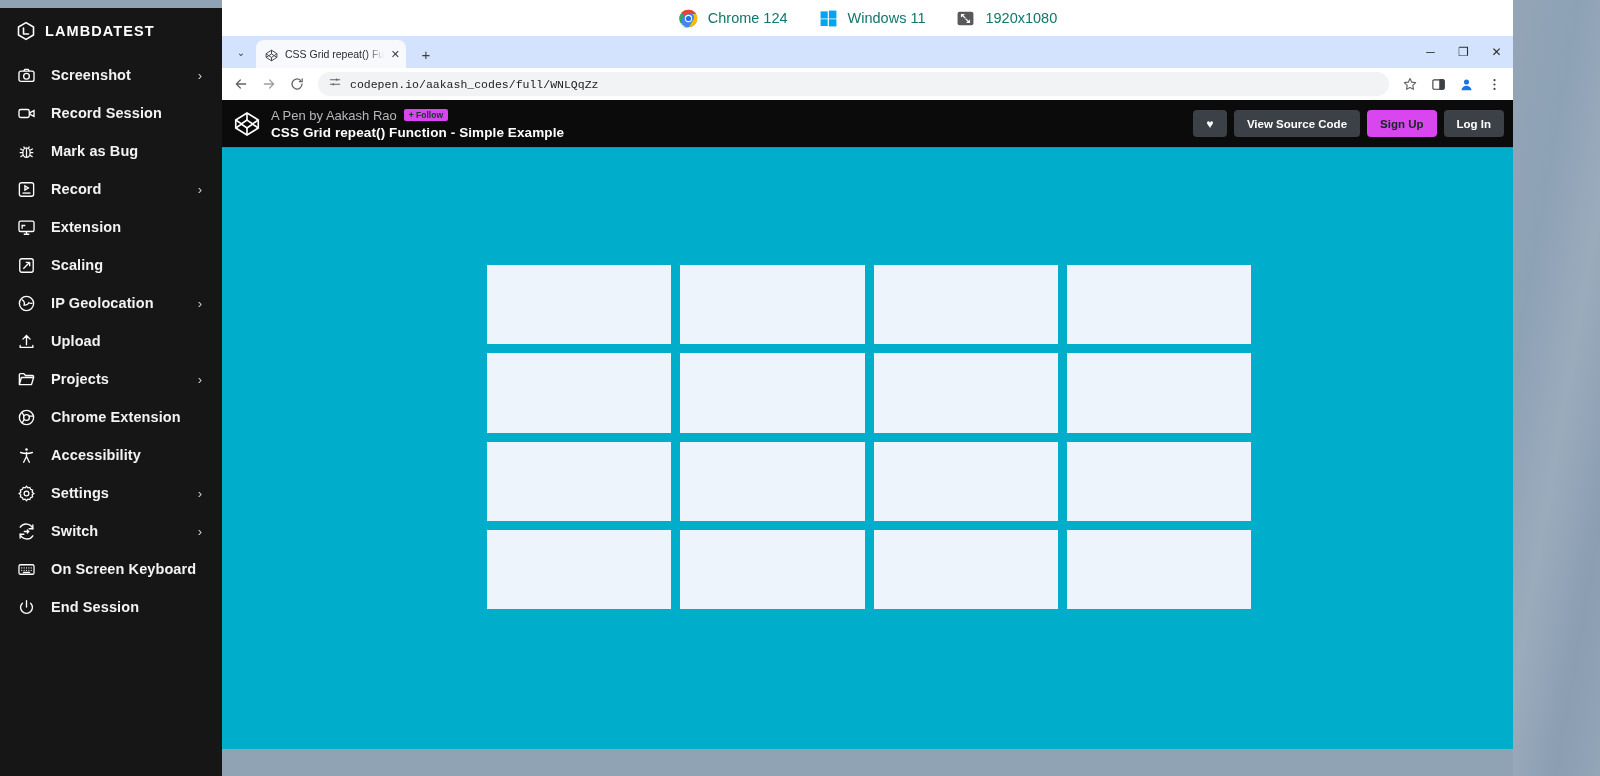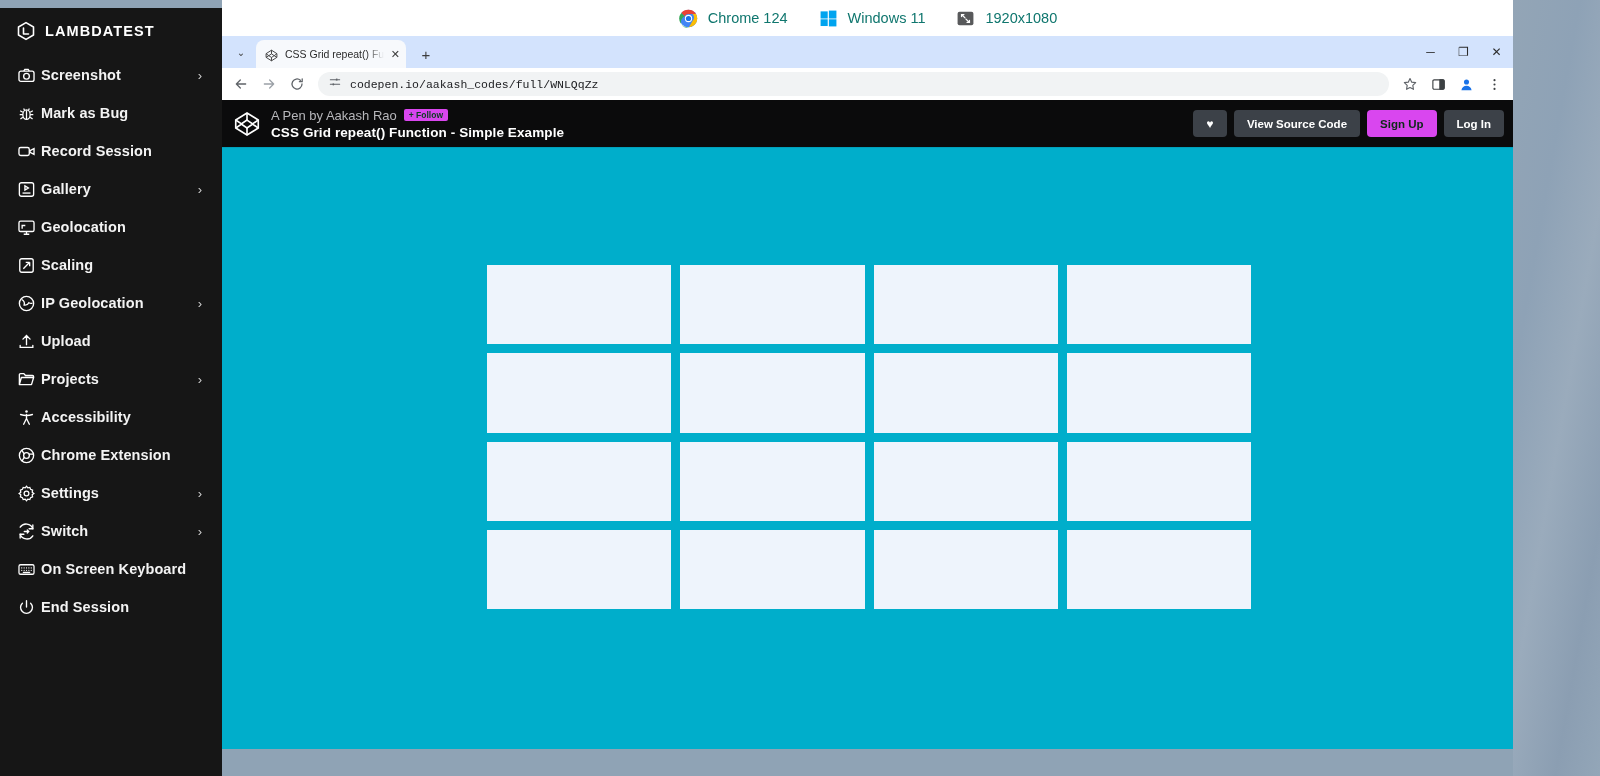--- a/index.html
+++ b/index.html
@@ -27,21 +27,21 @@
     display: flex; align-items: center; gap: 9px;
     padding: 8px 0 8px 16px; height: 34px;
   }
   .brand-mark { width: 20px; height: 20px; flex: 0 0 20px; }
   .brand-text {
     font-size: 14.5px; font-weight: 700; letter-spacing: 1.1px; color:#fff;
   }
   .nav { margin-top: 8px; }
   .nav-item {
     position: relative;
-    display: flex; align-items: center; gap: 4px;
+    display: flex; align-items: center; gap: 14px;
     height: 38px; padding: 0 14px 0 16px;
     color: #f3f3f3; cursor: pointer;
   }
   .nav-item .ico { width: 21px; height: 21px; flex: 0 0 21px; display:flex; align-items:center; justify-content:center;}
   .nav-item .lbl { font-size: 14.5px; font-weight: 700; letter-spacing: .1px; white-space: nowrap;}
   .nav-item .chev {
     position: absolute; right: 20px; font-size: 13px; color: #cfcfcf; line-height: 1;
   }
 
   
@@ -181,61 +181,61 @@
               <circle cx="12" cy="13" r="3.6"></circle>
               <path d="M8.5 6.5l1.4-2.2h4.2l1.4 2.2"></path>
           </svg>
         </span>
         <span class="lbl">Screenshot</span>
         <span class="chev">›</span>
       </div>
 
       <div class="nav-item">
         <span class="ico">
+          <svg viewBox="0 0 24 24" width="19" height="19" fill="none" stroke="#fff" stroke-width="1.7">
+            <rect x="2.5" y="7" width="13" height="10" rx="2.2"></rect>
+              <path d="M16.5 11l5-2.6v7.2l-5-2.6z"></path>
+          </svg>
+        </span>
+        <span class="lbl">Record Session</span>
+        <span class="chev"></span>
+      </div>
+
+      <div class="nav-item">
+        <span class="ico">
           <svg viewBox="0 0 24 24" width="19" height="19" fill="none" stroke="#fff" stroke-width="1.6">
             <ellipse cx="12" cy="13.5" rx="4.6" ry="6"></ellipse>
               <path d="M7.4 10.5L4 8.5M7.4 13.5H3.4M7.4 16.8L4.3 19M16.6 10.5L20 8.5M16.6 13.5h4M16.6 16.8L19.7 19M9.6 8.2l-1.2-2.4M14.4 8.2l1.2-2.4M12 8v11"></path>
           </svg>
         </span>
         <span class="lbl">Mark as Bug</span>
         <span class="chev"></span>
       </div>
 
       <div class="nav-item">
         <span class="ico">
           <svg viewBox="0 0 24 24" width="19" height="19" fill="none" stroke="#fff" stroke-width="1.7">
-            <rect x="2.5" y="7" width="13" height="10" rx="2.2"></rect>
-              <path d="M16.5 11l5-2.6v7.2l-5-2.6z"></path>
-          </svg>
-        </span>
-        <span class="lbl">Record Session</span>
-        <span class="chev"></span>
-      </div>
-
-      <div class="nav-item">
-        <span class="ico">
-          <svg viewBox="0 0 24 24" width="19" height="19" fill="none" stroke="#fff" stroke-width="1.7">
             <rect x="3" y="3.5" width="18" height="17" rx="2.5"></rect>
               <path d="M10 7.5l4.4 2.6-4.4 2.6z"></path>
               <path d="M7 16.5h10"></path>
           </svg>
         </span>
-        <span class="lbl">Gallery</span>
+        <span class="lbl">Record</span>
         <span class="chev">›</span>
       </div>
 
       <div class="nav-item">
         <span class="ico">
           <svg viewBox="0 0 24 24" width="19" height="19" fill="none" stroke="#fff" stroke-width="1.7">
             <rect x="2.5" y="4" width="19" height="13" rx="2"></rect>
               <path d="M8.5 20.5h7M12 17v3.5"></path>
               <path d="M6.5 13.5v-4h4"></path>
           </svg>
         </span>
-        <span class="lbl">Geolocation</span>
+        <span class="lbl">Extension</span>
         <span class="chev"></span>
       </div>
 
       <div class="nav-item">
         <span class="ico">
           <svg viewBox="0 0 24 24" width="19" height="19" fill="none" stroke="#fff" stroke-width="1.7">
             <rect x="3.5" y="3.5" width="17" height="17" rx="2.5"></rect>
               <path d="M16 8h-5M16 8v5M16 8l-8 8"></path>
           </svg>
         </span>
@@ -265,42 +265,42 @@
       </div>
 
       <div class="nav-item">
         <span class="ico">
           <svg viewBox="0 0 24 24" width="19" height="19" fill="none" stroke="#fff" stroke-width="1.7" stroke-linejoin="round">
             <path d="M3 18.5V6a1.5 1.5 0 011.5-1.5h4.2l2 2.4h8.8A1.5 1.5 0 0121 8.4v1.1M3 18.5h15.3l2.7-9H5.5z"></path>
           </svg>
         </span>
         <span class="lbl">Projects</span>
         <span class="chev">›</span>
+      </div>
+
+      <div class="nav-item">
+        <span class="ico">
+          <svg viewBox="0 0 24 24" width="19" height="19" fill="none" stroke="#fff" stroke-width="1.7">
+            <circle cx="12" cy="12" r="9"></circle>
+              <circle cx="12" cy="12" r="3.6"></circle>
+              <path d="M14.9 10.3H21M9.3 13.9L6.2 19.4M9.2 10.2L5.8 5"></path>
+          </svg>
+        </span>
+        <span class="lbl">Chrome Extension</span>
+        <span class="chev"></span>
       </div>
 
       <div class="nav-item">
         <span class="ico">
           <svg viewBox="0 0 24 24" width="19" height="19" fill="none" stroke="#fff" stroke-width="1.7" stroke-linecap="round">
             <circle cx="12" cy="4.3" r="1.6" fill="#fff" stroke="none"></circle>
             <path d="M4.5 8.2c4.8 1.6 10.2 1.6 15 0M12 8v5.2M12 13.2L8.4 20.5M12 13.2l3.6 7.3"></path>
           </svg>
         </span>
         <span class="lbl">Accessibility</span>
-        <span class="chev"></span>
-      </div>
-
-      <div class="nav-item">
-        <span class="ico">
-          <svg viewBox="0 0 24 24" width="19" height="19" fill="none" stroke="#fff" stroke-width="1.7">
-            <circle cx="12" cy="12" r="9"></circle>
-              <circle cx="12" cy="12" r="3.6"></circle>
-              <path d="M14.9 10.3H21M9.3 13.9L6.2 19.4M9.2 10.2L5.8 5"></path>
-          </svg>
-        </span>
-        <span class="lbl">Chrome Extension</span>
         <span class="chev"></span>
       </div>
 
       <div class="nav-item">
         <span class="ico">
           <svg viewBox="0 0 24 24" width="19" height="19" fill="none" stroke="#fff" stroke-width="1.6">
             <circle cx="12" cy="12" r="3"></circle>
             <path d="M12 2.8l1.6 2.1 2.6-.5 1 2.4 2.5 1-.5 2.6 2.1 1.6-2.1 1.6.5 2.6-2.5 1-1 2.4-2.6-.5L12 21.2l-1.6-2.1-2.6.5-1-2.4-2.5-1 .5-2.6L2.7 12l2.1-1.6-.5-2.6 2.5-1 1-2.4 2.6.5z"></path>
           </svg>
         </span>

